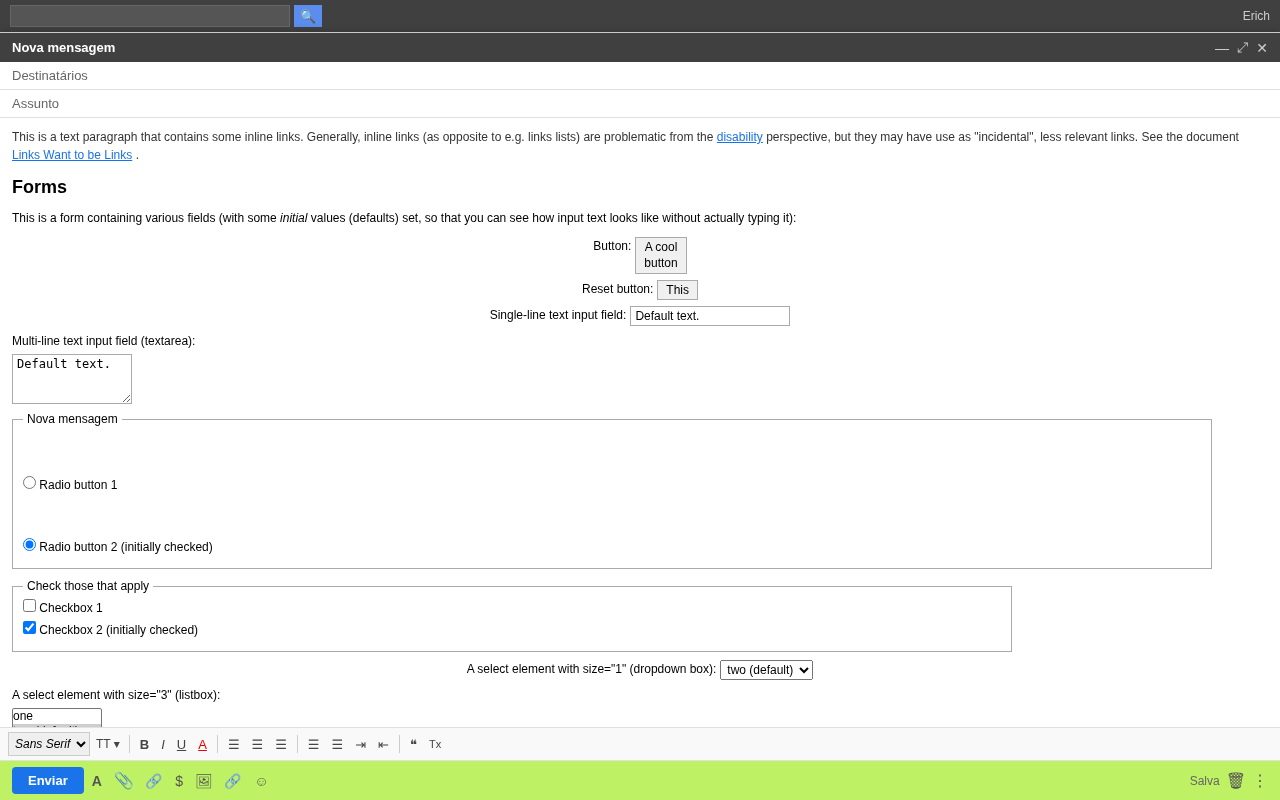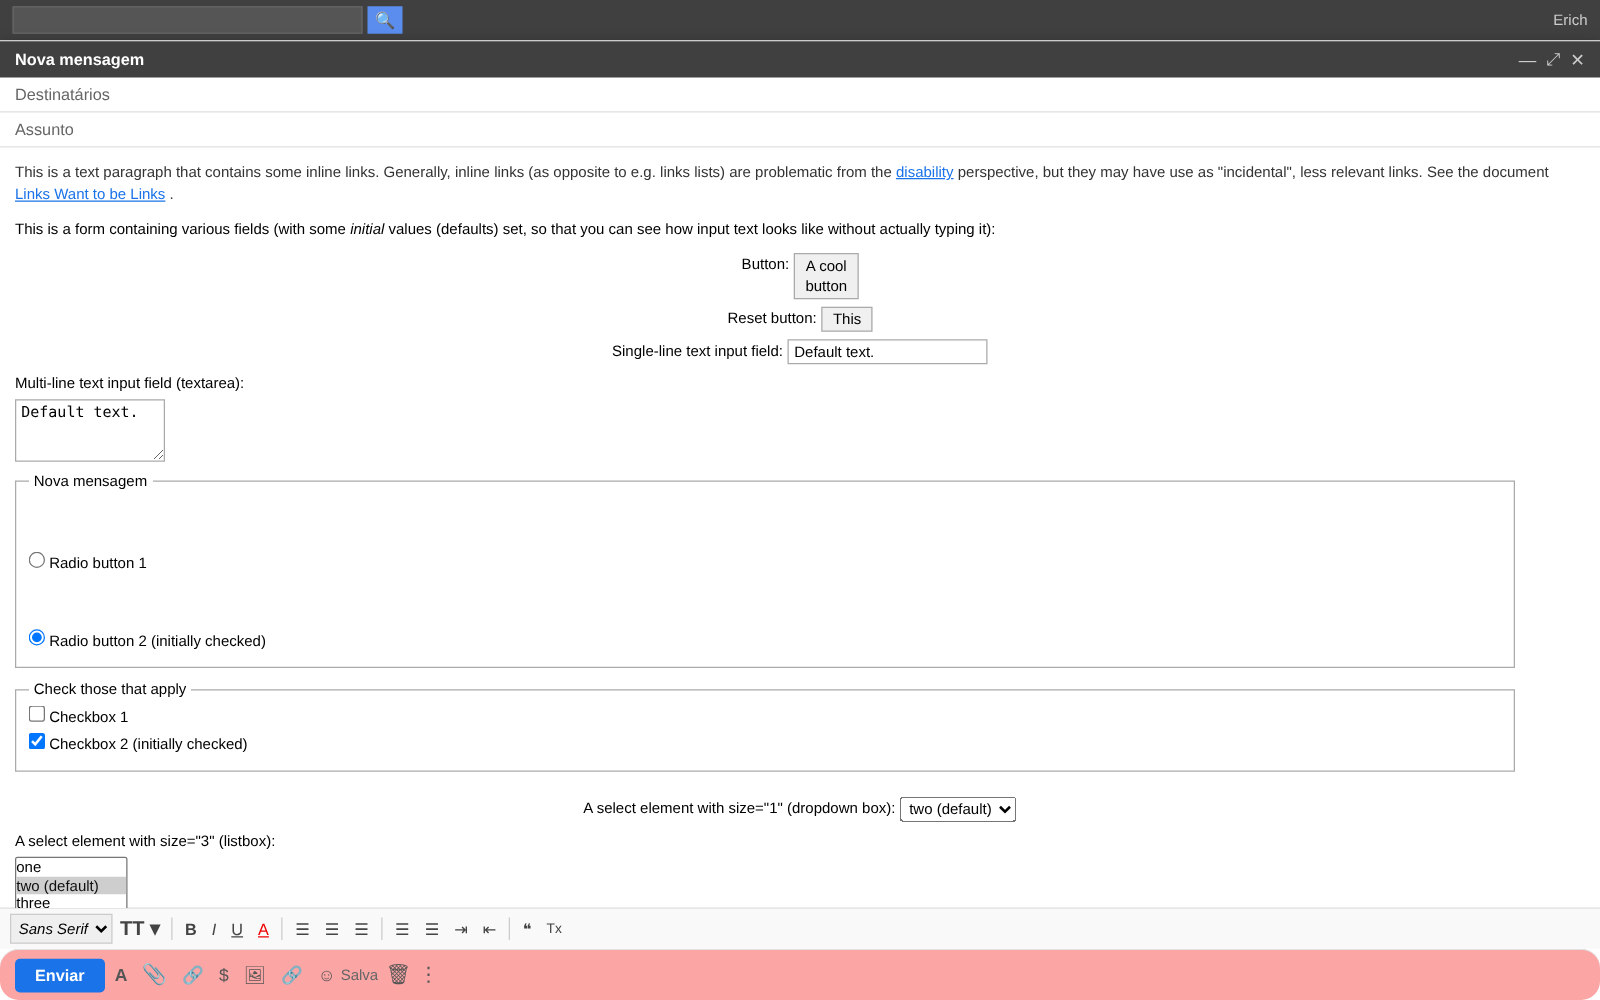--- a/index.html
+++ b/index.html
@@ -212,23 +212,23 @@
       cursor: pointer;
       font-size: 12px;
     }
 
     
     .compose-toolbar {
       border-top: 1px solid #e0e0e0;
       padding: 6px 12px;
       display: flex;
       align-items: center;
+      justify-content: space-between;
       flex-shrink: 0;
-      background: #fca5a5;
-      border-radius: 15px;
+      background: #bef264;
     }
     .toolbar-left {
       display: flex;
       align-items: center;
       gap: 4px;
     }
     .send-btn {
       background: #1a73e8;
       color: #fff;
       border: none;
@@ -338,20 +338,21 @@
   <div class="compose-body">
 
     <p class="intro-text" style="font-size:12px;color:#333;margin-bottom:10px;">
       <span>This is a text paragraph that contains some inline links. Generally, inline links (as opposite to e.g. links lists) are problematic from the</span>
       <a style="color:#1a73e8;text-decoration:underline;">disability</a>
       <span>perspective, but they may have use as "incidental", less relevant links. See the document</span>
       <a style="color:#1a73e8;">Links Want to be Links</a>
       <span>.</span>
     </p>
 
+    <h2 class="section-heading" style="font-size:18px;font-weight:bold;margin-bottom:8px;">Forms</h2>
 
     <p class="section-desc" style="font-size:12px;margin-bottom:10px;">
       <span>This is a form containing various fields (with some <em>initial</em> values (defaults) set, so that you can see how input text looks like without actually typing it):</span>
     </p>
 
     <div class="form-row">
       <span>Button:</span>
       <button class="form-btn" style="padding:2px 8px;background:#f0f0f0;border:1px solid #aaa;cursor:pointer;font-size:12px;line-height:1.3;">A cool<br>button</button>
     </div>
 
@@ -374,21 +375,21 @@
     <fieldset class="radio-fieldset" style="border:1px solid #aaa;padding:4px 10px 8px;margin-bottom:8px;font-size:12px;width:1200px;max-width:100%;">
       <legend style="font-size:12px;padding:0 4px;">Nova mensagem</legend>
       <label style="display:block;margin-bottom:4px;">
         <input type="radio" name="radio-group" style=""> <span>Radio button 1</span>
       </label>
       <label style="display:block;margin-bottom:4px;">
         <input type="radio" name="radio-group" checked="" style=""> <span>Radio button 2 (initially checked)</span>
       </label>
     </fieldset>
 
-    <fieldset class="checkbox-fieldset" style="border:1px solid #aaa;padding:4px 10px 8px;margin-bottom:20px;font-size:12px;width:1200px;max-width:100%;">
+    <fieldset class="checkbox-fieldset" style="border:1px solid #aaa;padding:4px 10px 8px;margin-bottom:8px;font-size:12px;width:1000px;max-width:100%;">
       <legend style="font-size:12px;padding:0 4px;">Check those that apply</legend>
       <label style="display:block;margin-bottom:4px;">
         <input type="checkbox" style=""> <span>Checkbox 1</span>
       </label>
       <label style="display:block;margin-bottom:4px;">
         <input type="checkbox" checked="" style=""> <span>Checkbox 2 (initially checked)</span>
       </label>
     </fieldset>
 
     <div class="form-row">
@@ -413,21 +414,21 @@
       <span>Submit button:</span>
       <button class="submit-btn">Just a test</button>
     </div>
 
   </div>
 
   <div class="formatting-toolbar">
     <select class="fmt-select" style="font-size:12px;padding:1px 2px;border:1px solid #ccc;height:24px;font-style:italic;">
       <option>Sans Serif</option>
     </select>
-    <button class="fmt-btn" style="font-size:16px;font-weight:bold;padding:2px 4px;background:none;border:none;cursor:pointer;">TT ▾</button>
+    <button class="fmt-btn" style="font-size:12px;font-weight:normal;padding:2px 4px;background:none;border:none;cursor:pointer;">TT ▾</button>
     <div class="fmt-divider"></div>
     <button class="fmt-btn" style="font-weight:bold;"><b>B</b></button>
     <button class="fmt-btn" style="font-style:italic;">I</button>
     <button class="fmt-btn" style="text-decoration:underline;">U</button>
     <button class="fmt-btn" style="text-decoration:underline;color:#e00;">A</button>
     <div class="fmt-divider"></div>
     <button class="fmt-btn">☰</button>
     <button class="fmt-btn">☰</button>
     <button class="fmt-btn">☰</button>
     <div class="fmt-divider"></div>

